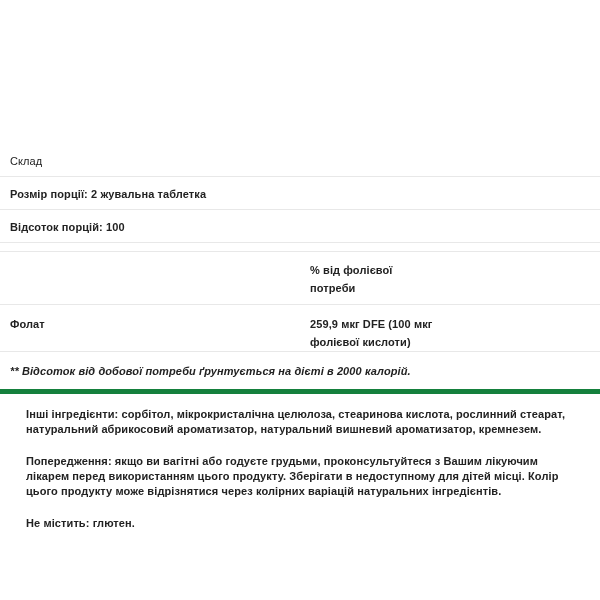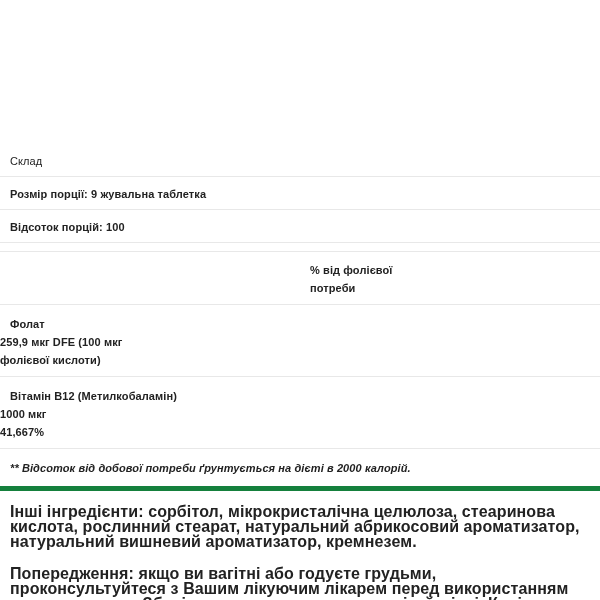--- a/index.html
+++ b/index.html
@@ -77,38 +77,37 @@
   .blank-row {
     height: 8px;
     border-bottom: 1px solid #e8e8e8;
   }
   .head-row {
     padding-top: 8px;
     padding-bottom: 8px;
   }
   .data-row {
     padding-top: 9px;
-    padding-bottom: 8px;
-    flex-direction: column;
+    padding-bottom: 1px;
   }
   .footnote-row {
     padding-top: 9px;
     padding-bottom: 10px;
     border-bottom: 1px solid #e8e8e8;
   }
   
   .para-block {
     padding: 0 8px 0 10px;
   }
   .para {
-    font-size: 16px;
+    font-size: 11px;
     line-height: 15px;
     font-weight: bold;
     letter-spacing: 0.1px;
-    margin: 0;
+    margin: 16px;
   }
   .para.p-ingredients {
     margin-top: 13px;
   }
   .para.p-free {
     margin-top: 17px;
   }
   .para.p-warning {
     margin-top: 17px;
   }
@@ -123,21 +122,21 @@
   <div class="facts-wrapper">
 
     <div class="row title-row">
       <div class="full-cell">
         <span class="txt regular">Склад</span>
       </div>
     </div>
 
     <div class="row">
       <div class="full-cell">
-        <span class="txt bold">Розмір порції: 9 жувальна таблетка</span>
+        <span class="txt bold">Розмір порції: 2 жувальна таблетка</span>
       </div>
     </div>
 
     <div class="row">
       <div class="full-cell">
         <span class="txt bold">Відсоток порцій: 100</span>
       </div>
     </div>
 
     <div class="blank-row"></div>
@@ -153,31 +152,20 @@
 
     <div class="row data-row">
       <div class="cell-name">
         <span class="txt bold">Фолат</span>
       </div>
       <div class="cell-amount">
         <span class="txt bold">259,9 мкг DFE (100 мкг фолієвої кислоти)</span>
       </div>
     </div>
 
-    <div class="row data-row">
-      <div class="cell-name">
-        <span class="txt bold">Вітамін B12 (Метилкобаламін)</span>
-      </div>
-      <div class="cell-amount">
-        <span class="txt bold">1000 мкг</span>
-      </div>
-      <div class="cell-dv">
-        <span class="txt bold">41,667%</span>
-      </div>
-    </div>
 
     <div class="row footnote-row no-border" style="border-bottom:5px solid #15803d;font-style:italic;">
       <div class="full-cell">
         <span class="txt bold">** Відсоток від добової потреби ґрунтується на дієті в 2000 калорій.</span>
       </div>
     </div>
 
   </div>
 
   <div class="para-block">

